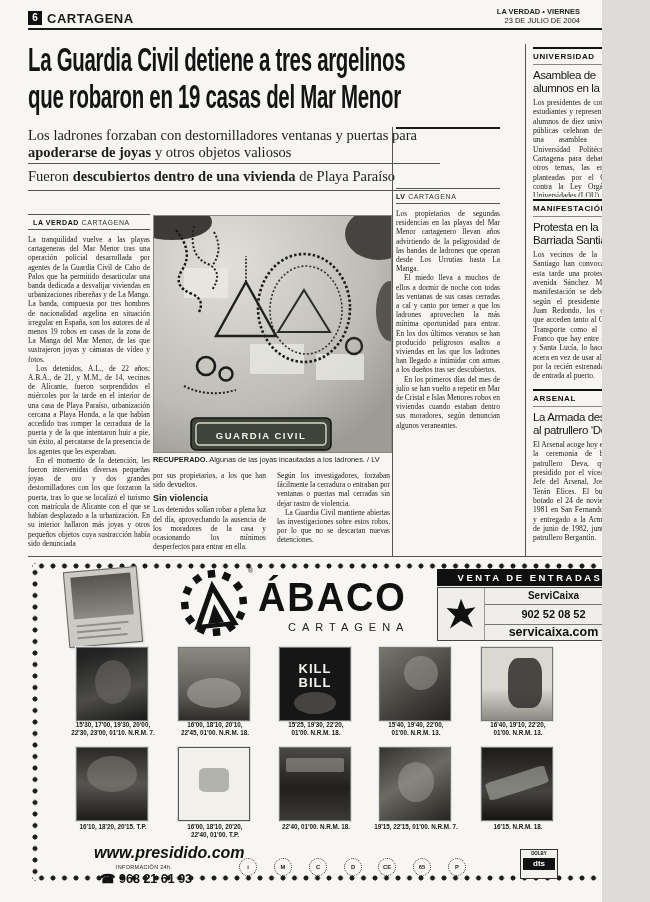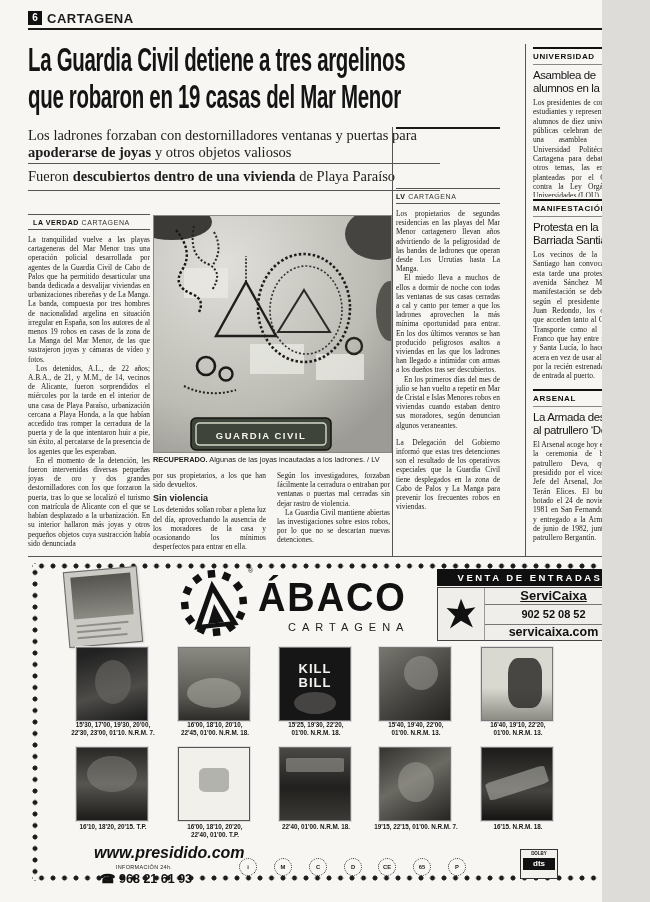--- a/index.html
+++ b/index.html
@@ -63,21 +63,21 @@
   .brand-city{font:11px "Liberation Sans",sans-serif;letter-spacing:6px;color:#222;}
   .reg{font:7px "Liberation Sans",sans-serif;}
 
   .venta{position:absolute;left:407px;top:8px;width:186px;}
   .venta-bar{background:#101010;color:#fff;font:bold 9.5px/17px "Liberation Sans",sans-serif;
              letter-spacing:2.5px;text-align:center;height:17px;}
   .venta-box{border:1.5px solid #444;background:#efeeea;display:flex;height:52px;margin-top:1px;}
   .venta-star{width:46px;display:flex;align-items:center;justify-content:center;border-right:1px solid #999;}
   .venta-txt{flex:1;display:flex;flex-direction:column;font-family:"Liberation Sans",sans-serif;
              text-align:center;font-weight:bold;color:#111;}
-  .venta-txt .r1{font-size:13px;line-height:16px;text-decoration:underline;}
+  .venta-txt .r1{font-size:10px;line-height:16px;}
   .venta-txt .r2{font-size:11px;line-height:19px;border-top:1px solid #777;border-bottom:1px solid #777;}
   .venta-txt .r3{font-size:12.5px;line-height:15px;}
 
   .poster{position:absolute;width:70px;height:72px;border:1px solid #777;overflow:hidden;box-shadow:0 0 0 1px #ddd;}
   .pv1{background:linear-gradient(165deg,#222 10%,#4d4c49 60%,#1a1a1a);}
   .pv2{background:linear-gradient(#8a8982,#55544e 70%,#2e2d29);}
   .pv3{background:#161616;}
   .pv4{background:linear-gradient(145deg,#77766f,#3f3e3a 65%,#23221f);}
   .pv5{background:linear-gradient(#d9d8d1 55%,#8b8a83);}
   .pv6{background:linear-gradient(#2a2927,#565550 50%,#1d1c1a);}
@@ -102,20 +102,24 @@
   .dolby .d{margin:1px 2px;background:#111;color:#fff;font:bold 8px/12px "Liberation Sans",sans-serif;text-align:center;}
 </style>
 </head>
 <body>
 
 <div class="page">
 
   <div class="abs" style="left:28px;top:8px;">
     <span class="pagenum">6</span><span class="section-title">CARTAGENA</span>
   </div>
+  <div class="abs mast" style="right:22px;top:7px;width:160px;">
+    <div class="l1">LA VERDAD • VIERNES</div>
+    <div>23 DE JULIO DE 2004</div>
+  </div>
   <div class="rule" style="left:28px;top:28px;width:600px;height:1.5px;"></div>
 
   <div class="abs headline" style="left:28px;top:43px;">La Guardia Civil detiene a tres argelinos</div>
   <div class="abs headline" style="left:28px;top:80px;">que robaron en 19 casas del Mar Menor</div>
 
   <div class="abs subdeck" style="left:28px;top:127px;width:412px;">
     <span>Los ladrones forzaban con destornilladores ventanas y puertas para </span><b>apoderarse de joyas</b><span> y otros objetos valiosos</span>
   </div>
   <div class="rule-thin" style="left:28px;top:163px;width:412px;height:1px;"></div>
   <div class="abs subdeck" style="left:28px;top:168px;width:412px;">
@@ -127,21 +131,20 @@
   <div class="rule-thin" style="left:396px;top:188px;width:104px;height:1px;"></div>
   <div class="abs byline" style="left:396px;top:192px;width:104px;">
     <b>LV</b>
     <span>CARTAGENA</span>
   </div>
   <div class="rule-thin" style="left:396px;top:203px;width:104px;height:1px;"></div>
   <div class="abs bodytext" style="left:396px;top:209px;width:104px;height:346px;">
     <p class="first">Los propietarios de segundas residencias en las playas del Mar Menor cartagenero llevan años advirtiendo de la peligrosidad de las bandas de ladrones que operan desde Los Urrutias hasta La Manga.</p>
     <p>El miedo lleva a muchos de ellos a dormir de noche con todas las ventanas de sus casas cerradas a cal y canto por temer a que los ladrones aprovechen la más mínima oportunidad para entrar. En los dos últimos veranos se han producido peligrosos asaltos a viviendas en las que los ladrones han llegado a intimidar con armas a los dueños tras ser descubiertos.</p>
     <p>En los primeros días del mes de julio se han vuelto a repetir en Mar de Cristal e Islas Menores robos en viviendas cuando estaban dentro sus moradores, según denuncian algunos veraneantes.</p>
-    <p class="gap">La Delegación del Gobierno informó que estas tres detenciones son el resultado de los operativos especiales que la Guardia Civil tiene desplegados en la zona de Cabo de Palos y La Manga para prevenir los frecuentes robos en viviendas.</p>
   </div>
   <div class="rule-thin" style="left:392px;top:127px;width:1px;height:429px;"></div>
   <div class="rule-thin" style="left:525px;top:44px;width:1px;height:512px;"></div>
 
   <div class="rule-thin" style="left:28px;top:214px;width:122px;height:1px;"></div>
   <div class="abs byline" style="left:33px;top:218px;width:117px;">
     <b>LA VERDAD</b>
     <span>CARTAGENA</span>
   </div>
   <div class="rule-thin" style="left:28px;top:229px;width:122px;height:1px;"></div>

